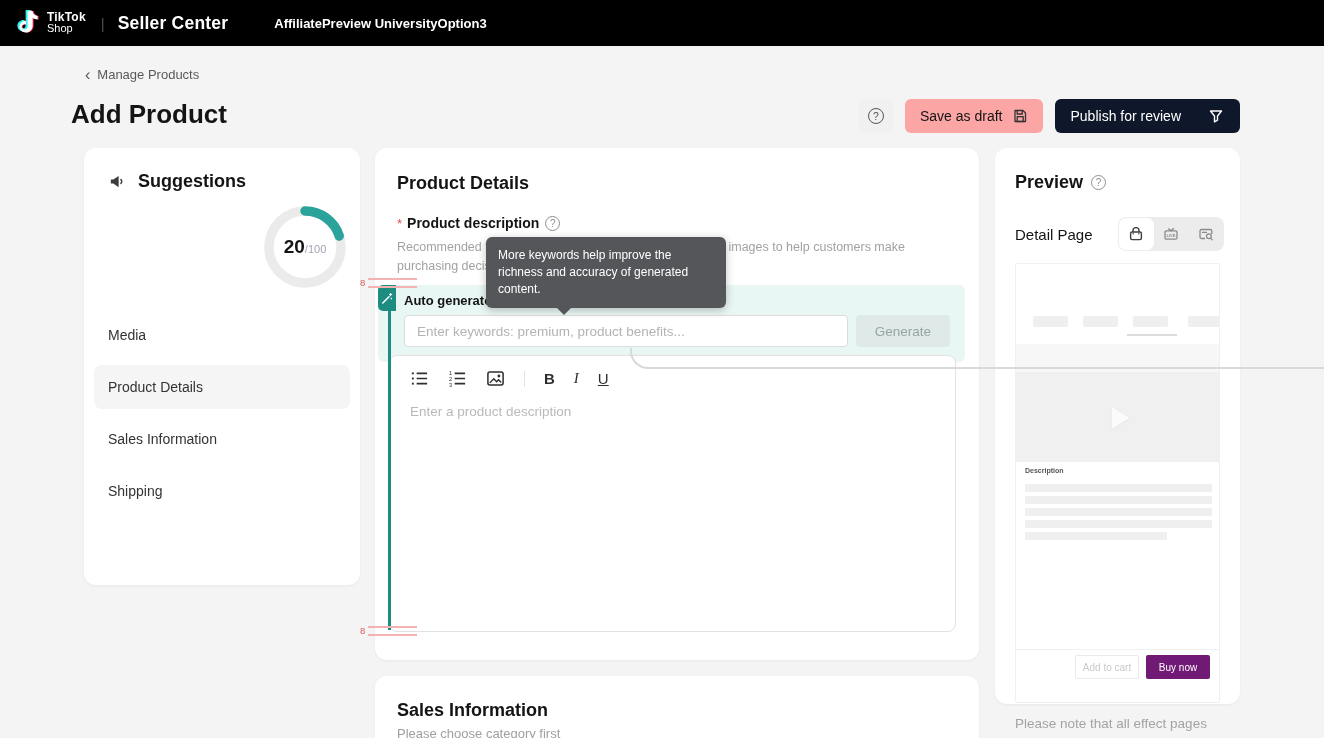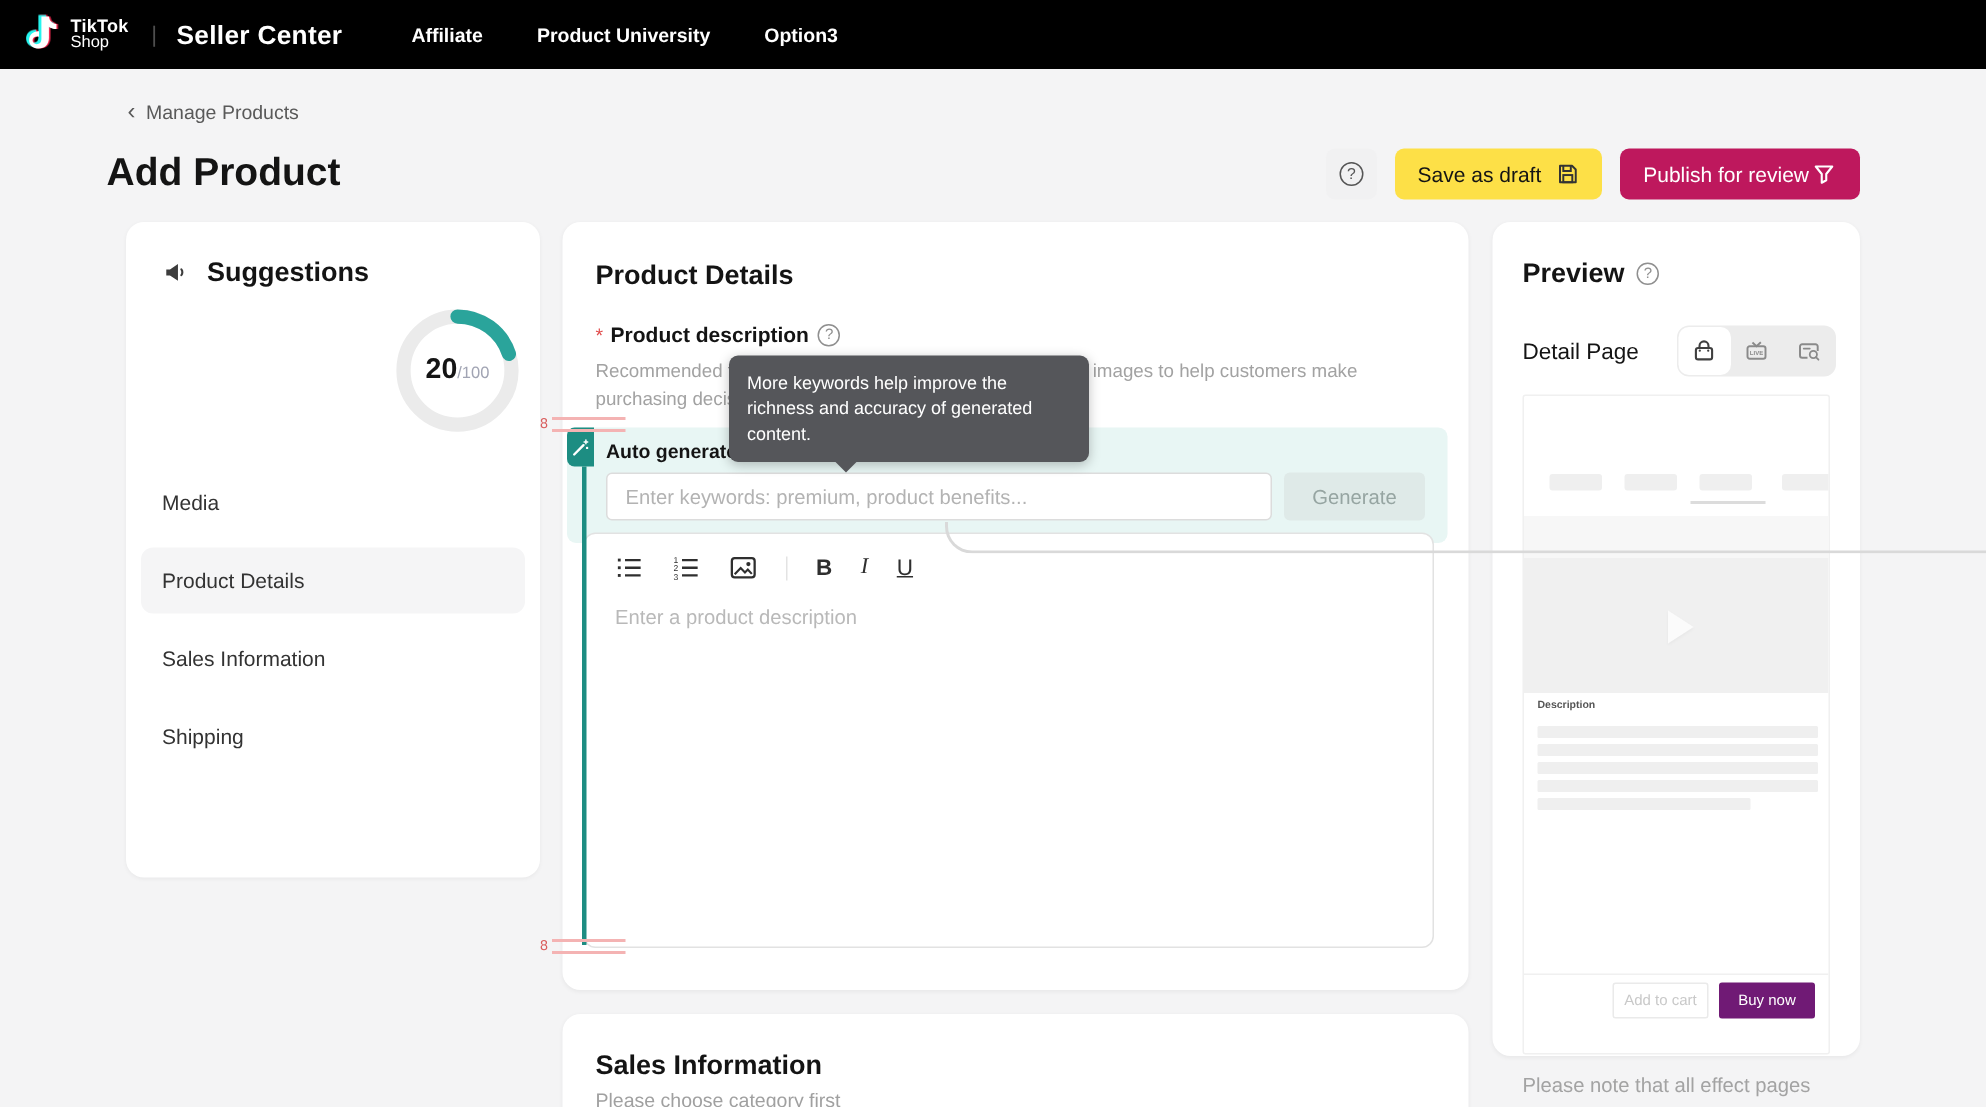--- a/index.html
+++ b/index.html
@@ -14,37 +14,37 @@
   .topbar { position:absolute; left:0; top:0; width:1324px; height:46px;
     background:#000; display:flex; align-items:center; padding:0 16px; z-index:10; }
   .logo-wrap { display:flex; align-items:center; gap:7px; cursor:pointer; }
   .logo-note { width:24px; height:26px;
     filter:drop-shadow(-1.3px -0.8px 0 #25f4ee) drop-shadow(1.3px 0.8px 0 #fe2c55); }
   .brand-text { color:#fff; line-height:11px; }
   .brand-text .l1 { font-size:12px; font-weight:800; letter-spacing:.2px; }
   .brand-text .l2 { font-size:11px; font-weight:400; }
   .top-divider { color:#4e4e4e; margin:0 13px 0 15px; font-size:15px; }
   .app-name { color:#fff; font-size:17.5px; font-weight:700; letter-spacing:.2px; }
-  .topnav { display:flex; gap:36px; margin-left:46px; }
+  .topnav { display:flex; margin-left:46px; }
   .topnav-item { color:#fff; font-size:13px; font-weight:700; cursor:pointer; }
 
   
   .breadcrumb { position:absolute; left:85px; top:67px; display:flex; align-items:center;
     gap:7px; font-size:13px; color:#595959; cursor:pointer; z-index:5; }
   .breadcrumb .chev { font-size:16px; line-height:13px; }
   .page-title { position:absolute; left:71px; top:99px; font-size:26px; font-weight:700;
     color:#141414; z-index:5; }
 
   .actions { position:absolute; right:84px; top:99px; display:flex; gap:12px; z-index:5; }
   .btn { height:34px; border:none; border-radius:6px; font-size:14px;
     font-family:inherit; display:flex; align-items:center; justify-content:center;
     cursor:pointer; }
   .btn-help { width:34px; background:#f1f1f2; }
-  .btn-gray { background:#fde047; color:#141414; padding:0 15px; gap:9px; font-weight:500; }
-  .btn-primary { background:#be185d; color:#fff; padding:0 16px; gap:2px; font-weight:500; }
+  .btn-gray { background:#fca5a5; color:#141414; padding:0 15px; gap:9px; font-weight:500; }
+  .btn-primary { background:#0f172a; color:#fff; padding:0 16px; gap:27px; font-weight:500; }
   .qicon { width:16px; height:16px; border:1.3px solid #555; border-radius:50%;
     display:inline-flex; align-items:center; justify-content:center; font-size:10.5px;
     color:#555; flex:none; }
   .qicon.light { border-color:#8f8f8f; color:#8f8f8f; width:15px; height:15px; font-size:10px; }
 
   
   .card { position:absolute; background:#fff; border-radius:12px;
     box-shadow:0 1px 3px rgba(0,0,0,.05); }
   #card-suggestions { left:84px; top:148px; width:276px; height:437px; }
   #card-details { left:375px; top:148px; width:604px; height:512px; }
@@ -169,21 +169,21 @@
     </svg>
     <div class="brand-text">
       <div class="l1">TikTok</div>
       <div class="l2">Shop</div>
     </div>
   </div>
   <span class="top-divider">|</span>
   <span class="app-name">Seller Center</span>
   <div class="topnav">
     <span class="topnav-item">Affiliate</span>
-    <span class="topnav-item">Product University</span>
+    <span class="topnav-item">Preview University</span>
     <span class="topnav-item">Option3</span>
   </div>
 </div>
 
 <div class="breadcrumb">
   <span class="chev">‹</span>
   <span>Manage Products</span>
 </div>
 <div class="page-title">Add Product</div>
 

